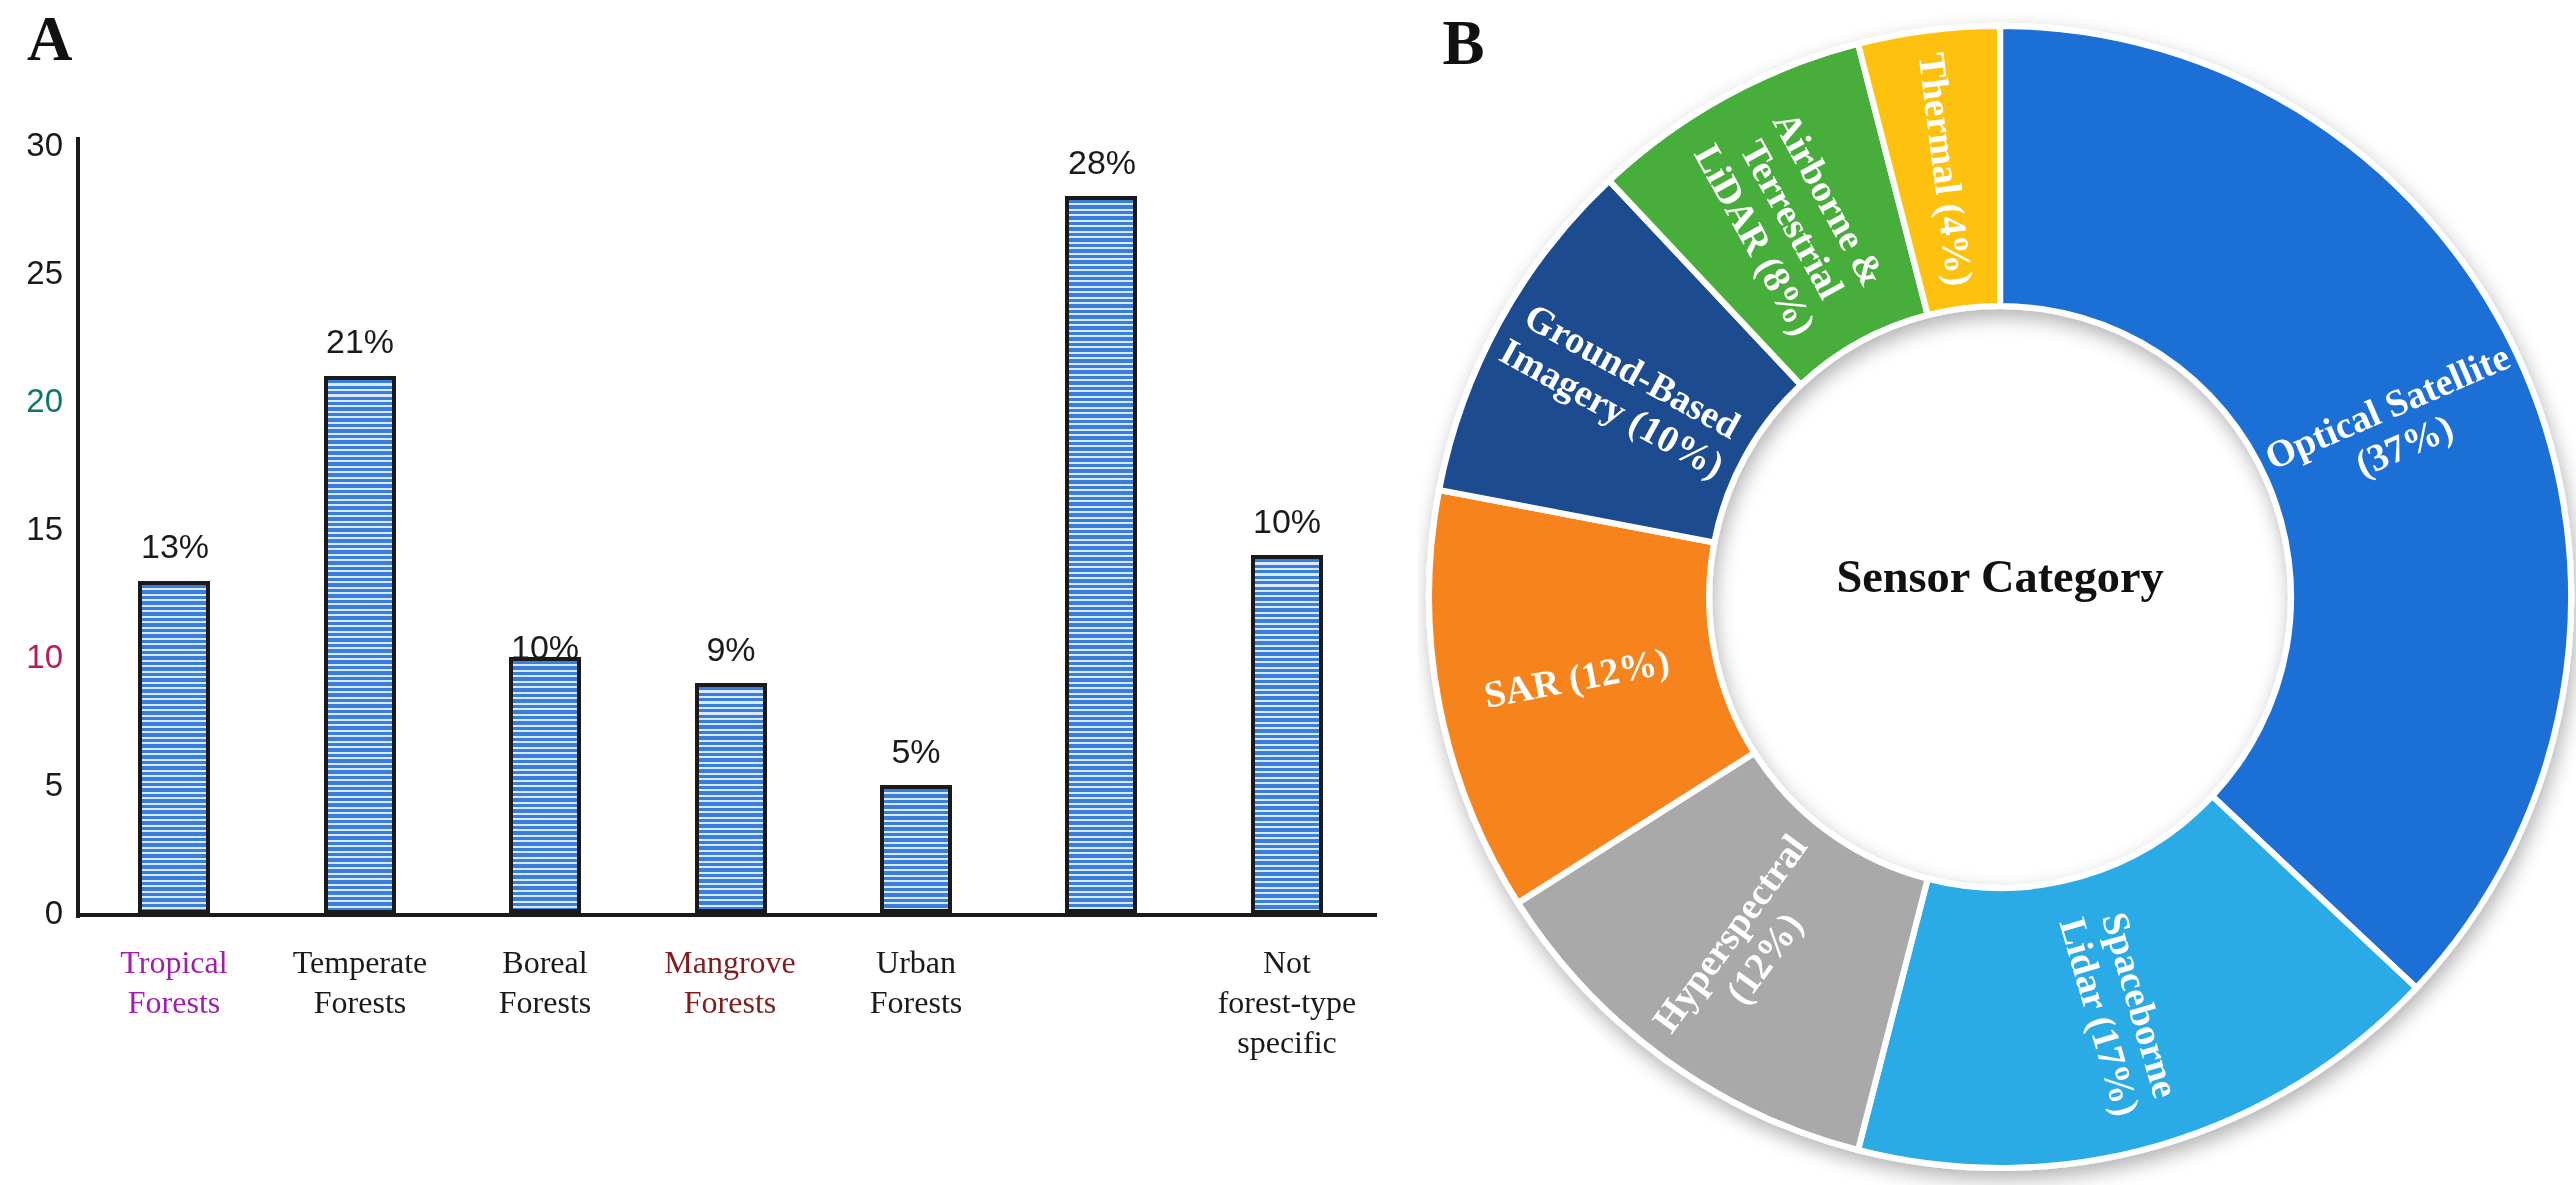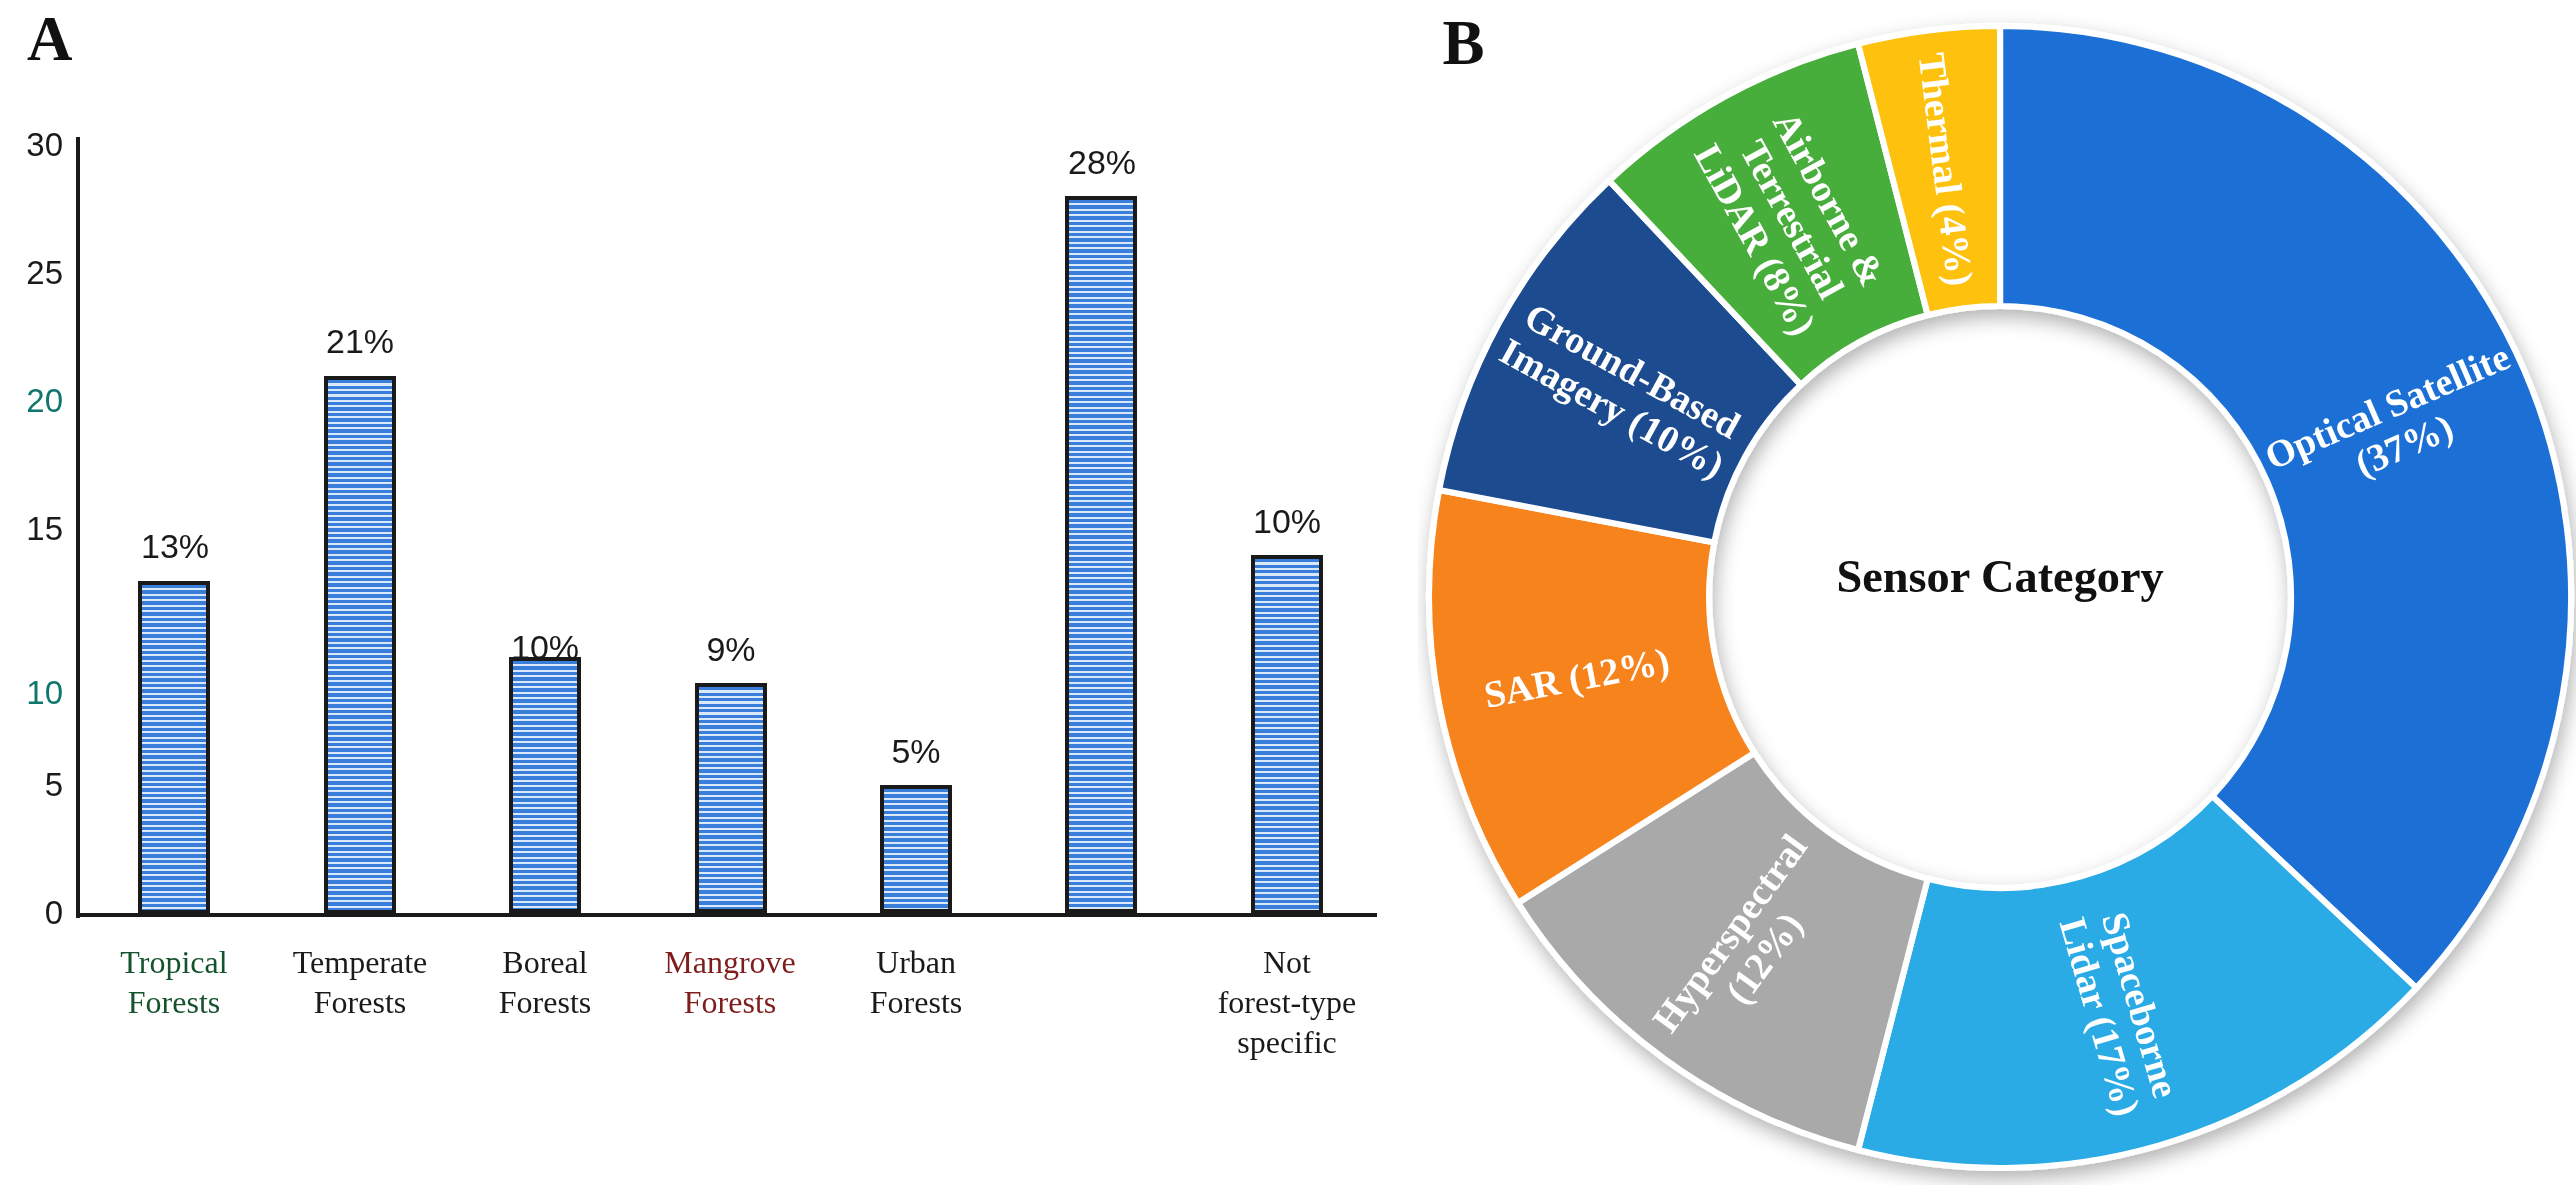--- a/index.html
+++ b/index.html
@@ -71,28 +71,28 @@
 
 <div class="figure">
 
   <div class="panel" id="panel-a">
     <div class="panel-letter">A</div>
     <div id="barchart">
         <div class="axis-line" style="left: 76px; top: 137px; width: 4.1px; height: 781px; background: rgb(26, 26, 26);"></div>
         <div class="axis-line" style="left: 76px; top: 913px; width: 1301px; height: 4.1px; background: rgb(26, 26, 26);"></div>
         <div class="ytick-label" style="left: 0px; top: 894px; width: 63px; color: rgb(26, 26, 26);">0</div>
         <div class="ytick-label" style="left: 0px; top: 766px; width: 63px; color: rgb(26, 26, 26);">5</div>
-        <div class="ytick-label" style="left: 0px; top: 638px; width: 63px; color: #0f766e; margin-top: 36px;">10</div>
+        <div class="ytick-label" style="left: 0px; top: 638px; width: 63px; color: #be185d;">10</div>
         <div class="ytick-label" style="left: 0px; top: 510px; width: 63px; color: rgb(26, 26, 26);">15</div>
         <div class="ytick-label" style="left: 0px; top: 382px; width: 63px; color: #0f766e;">20</div>
         <div class="ytick-label" style="left: 0px; top: 254px; width: 63px; color: rgb(26, 26, 26);">25</div>
         <div class="ytick-label" style="left: 0px; top: 126px; width: 63px; color: rgb(26, 26, 26);">30</div>
         <div class="bar" style="left: 138px; top: 581px; width: 72px; height: 333px; border-color: rgb(26, 26, 26); background: repeating-linear-gradient(rgb(58, 126, 220) 0px, rgb(58, 126, 220) 3.4px, rgb(217, 232, 250) 3.4px, rgb(217, 232, 250) 5.5px);"></div>
         <div class="bar-value" style="left: 100px; top: 527px; width: 150px; color: rgb(26, 26, 26);">13%</div>
-        <div class="bar-cat" style="left: 72px; top: 942px; width: 204px; color: #14532d;">Tropical
+        <div class="bar-cat" style="left: 72px; top: 942px; width: 204px; color: #a21caf;">Tropical
 Forests</div>
         <div class="bar" style="left: 324px; top: 376px; width: 72px; height: 538px; border-color: rgb(26, 26, 26); background: repeating-linear-gradient(rgb(58, 126, 220) 0px, rgb(58, 126, 220) 3.4px, rgb(217, 232, 250) 3.4px, rgb(217, 232, 250) 5.5px);"></div>
         <div class="bar-value" style="left: 285px; top: 322px; width: 150px; color: rgb(26, 26, 26);">21%</div>
         <div class="bar-cat" style="left: 258px; top: 942px; width: 204px; color: rgb(26, 26, 26);">Temperate
 Forests</div>
         <div class="bar" style="left: 509px; top: 657px; width: 72px; height: 256px; border-color: rgb(26, 26, 26); background: repeating-linear-gradient(rgb(58, 126, 220) 0px, rgb(58, 126, 220) 3.4px, rgb(217, 232, 250) 3.4px, rgb(217, 232, 250) 5.5px);"></div>
         <div class="bar-value" style="left: 470px; top: 604px; width: 150px; color: rgb(26, 26, 26); margin-top: 24px;">10%</div>
         <div class="bar-cat" style="left: 443px; top: 942px; width: 204px; color: rgb(26, 26, 26);">Boreal
 Forests</div>
         <div class="bar" style="left: 695px; top: 683px; width: 72px; height: 230px; border-color: rgb(26, 26, 26); background: repeating-linear-gradient(rgb(58, 126, 220) 0px, rgb(58, 126, 220) 3.4px, rgb(217, 232, 250) 3.4px, rgb(217, 232, 250) 5.5px);"></div>

